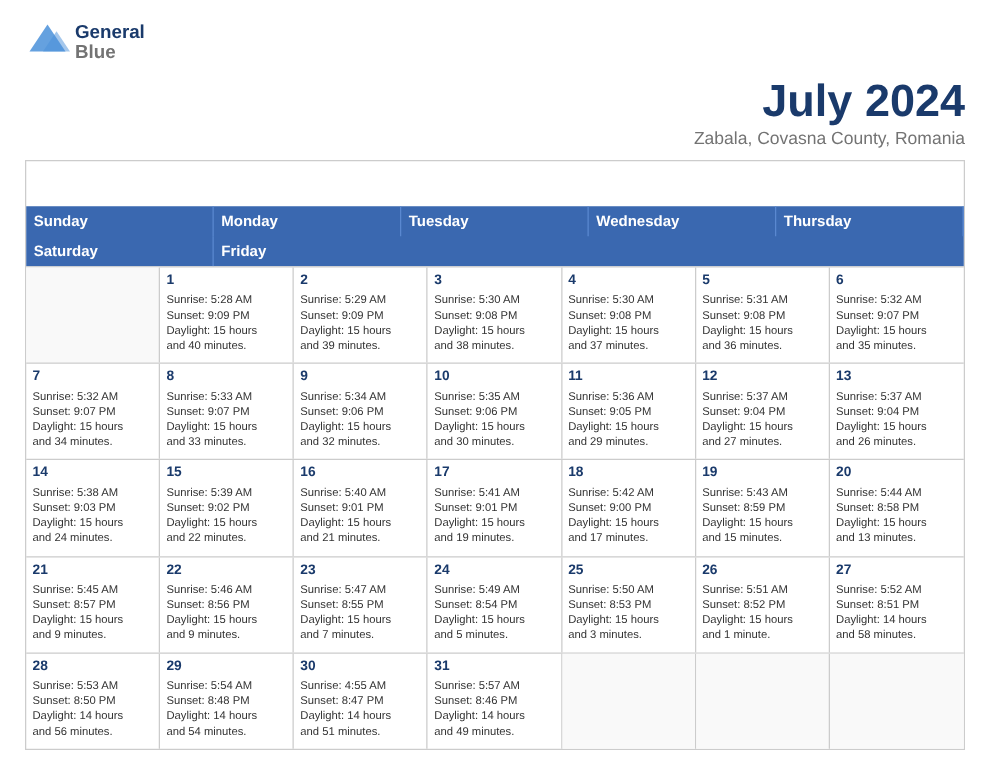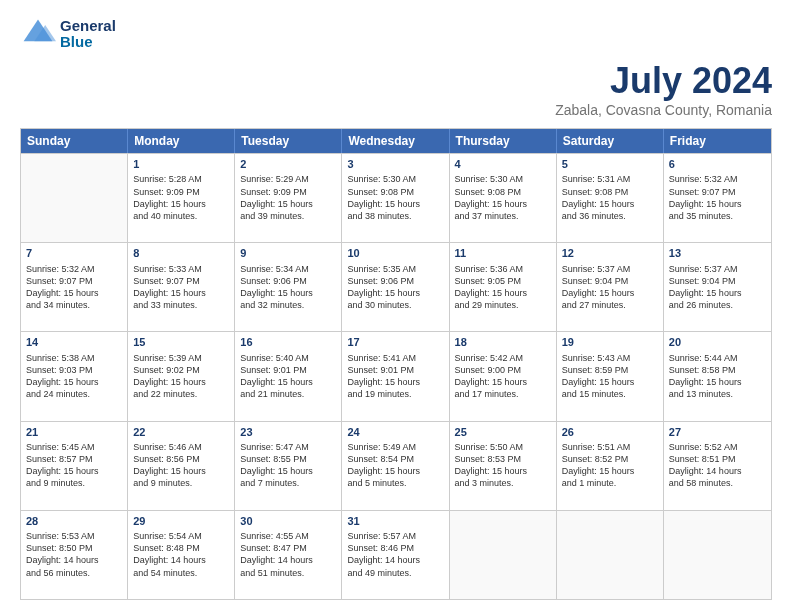--- a/index.html
+++ b/index.html
@@ -37,22 +37,23 @@
       color: #737373;
     }
     .calendar {
       flex: 1;
       display: flex;
       flex-direction: column;
       border: 1px solid #ccc;
     }
     .cal-header {
       display: grid;
-      grid-template-columns: repeat(7, 1fr);
+      grid-template-columns: repeat(5, 1fr);
       background: #3a68b0;
+      margin-top: 36px;
     }
     .cal-header-cell {
       color: #fff;
       font-size: 12px;
       font-weight: bold;
       padding: 5px 6px;
       text-align: left;
       border-right: 1px solid #5a88d0;
     }
     .cal-header-cell:last-child { border-right: none; }
@@ -107,21 +108,21 @@
       line-height: 1.1;
     }
     .logo-general {
       font-size: 15px;
       font-weight: bold;
       color: #1a3a6b;
     }
     .logo-blue {
       font-size: 15px;
       font-weight: bold;
-      color: #0369a1;
+      color: #737373;
     }
   </style>
 </head>
 <body>
 
 <div class="page">
   <div class="header">
     <div class="logo-wrap">
       <svg class="logo-icon" viewBox="0 0 40 40">
         <polygon points="20,4 36,28 4,28" fill="#4a90d9" opacity="0.85"></polygon>

